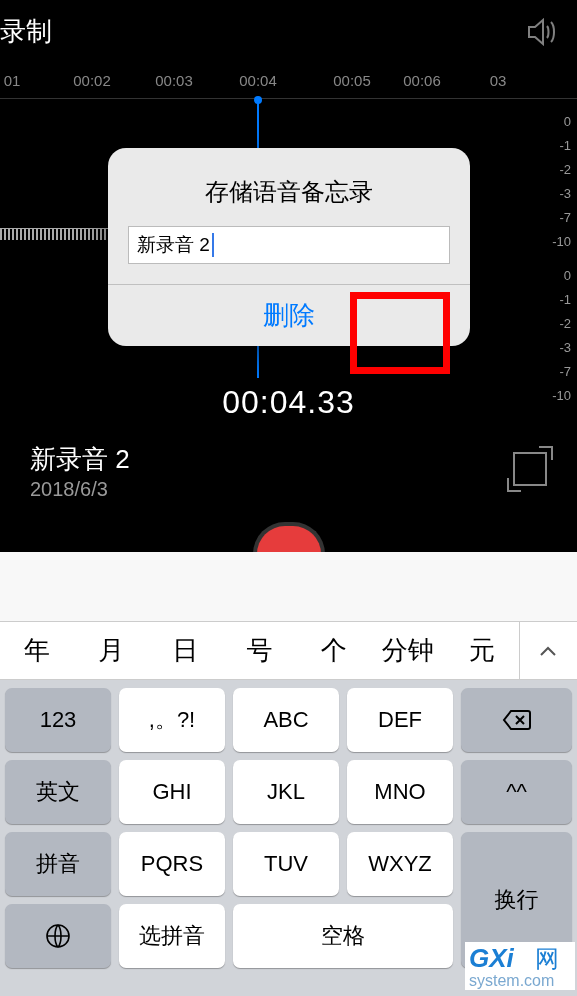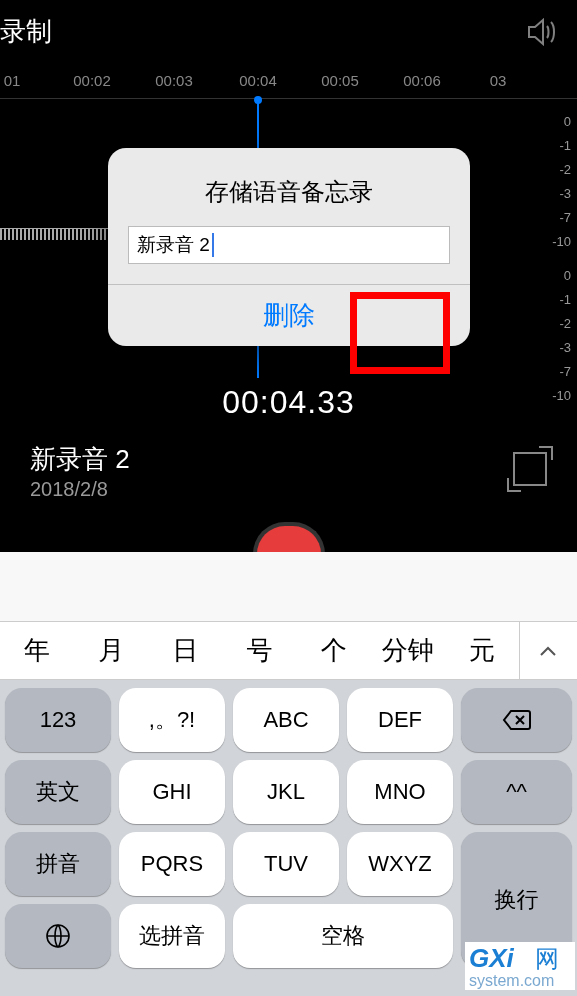--- a/index.html
+++ b/index.html
@@ -31,21 +31,21 @@
 .dialog-btns{display:flex;border-top:1px solid #c0c0c0;height:62px}
 .dbtn{flex:1;display:flex;align-items:center;justify-content:center;font-size:26px;color:#007aff;cursor:pointer}
 .dbtn+.dbtn{border-left:1px solid #c0c0c0}
 .highlight{position:absolute;left:350px;top:292px;width:100px;height:82px;border:7px solid #ff0000;z-index:11;pointer-events:none}
 .kb{position:absolute;left:0;right:0;top:552px;bottom:0;background:#d1d4d9}
 .cand{height:70px;background:#f8f8f8;border-bottom:1px solid #ccc}
 .cand-row{height:58px;display:flex;align-items:center;background:#fff;border-bottom:1px solid #ccc}
 .cand-row span{flex:1;text-align:center;font-size:26px;color:#000}
 .cand-row .exp{width:58px;flex:none;border-left:1px solid #ccc;display:flex;align-items:center;justify-content:center;height:100%}
 .keys{padding:8px 5px;display:grid;grid-template-columns:106px 106px 106px 106px 1fr;grid-template-rows:repeat(4,64px);gap:8px}
-.key{background:#fff;border-radius:17px;display:flex;align-items:center;justify-content:center;font-size:22px;color:#000;box-shadow:0 1px 1px rgba(0,0,0,.3)}
+.key{background:#fff;border-radius:7px;display:flex;align-items:center;justify-content:center;font-size:22px;color:#000;box-shadow:0 1px 1px rgba(0,0,0,.3)}
 .key.fn{background:#b3b8c1}
 .key.tall{grid-row:span 2}
 .globe{grid-column:1}
 .pinyin{grid-column:2}
 .space{grid-column:3/5}
 .watermark{position:absolute;right:2px;bottom:2px;z-index:50}
 </style>
 </head>
 <body>
 
@@ -56,21 +56,21 @@
         <path d="M4 9h6l8-7v24l-8-7H4z M22 8c2 2 2 10 0 12 M26 4c4 4 4 16 0 20" fill="none" stroke="#808080" stroke-width="2"></path>
       </svg>
   </div>
 </div>
 
 <div class="timeline">
   <span style="left:12px">01</span>
   <span style="left:92px">00:02</span>
   <span style="left:174px">00:03</span>
   <span style="left:258px">00:04</span>
-  <span style="left:340px">00:05</span>
+  <span style="left:352px">00:05</span>
   <span style="left:422px">00:06</span>
   <span style="left:498px">03</span>
 </div>
 <div class="ruler"></div>
 <div class="playhead"></div>
 
 <div class="db-scale">
   <div>0</div>
     <div>-1</div>
     <div>-2</div>
@@ -85,21 +85,21 @@
   <div>0</div>
     <div>-1</div>
     <div>-2</div>
     <div>-3</div>
     <div>-7</div>
     <div>-10</div>
 </div>
 
 <div class="time-display">00:04.33</div>
 <div class="rec-name">新录音 2</div>
-<div class="rec-date">2018/2/8</div>
+<div class="rec-date">2018/6/3</div>
 <div class="crop-icon"></div>
 <div class="rec-btn"></div>
 
 <div class="dialog">
   <div class="dialog-title">存储语音备忘录</div>
   <div class="dialog-input">
     <span>新录音 2</span>
       <span class="cursor"></span>
   </div>
   <div class="dialog-btns">

